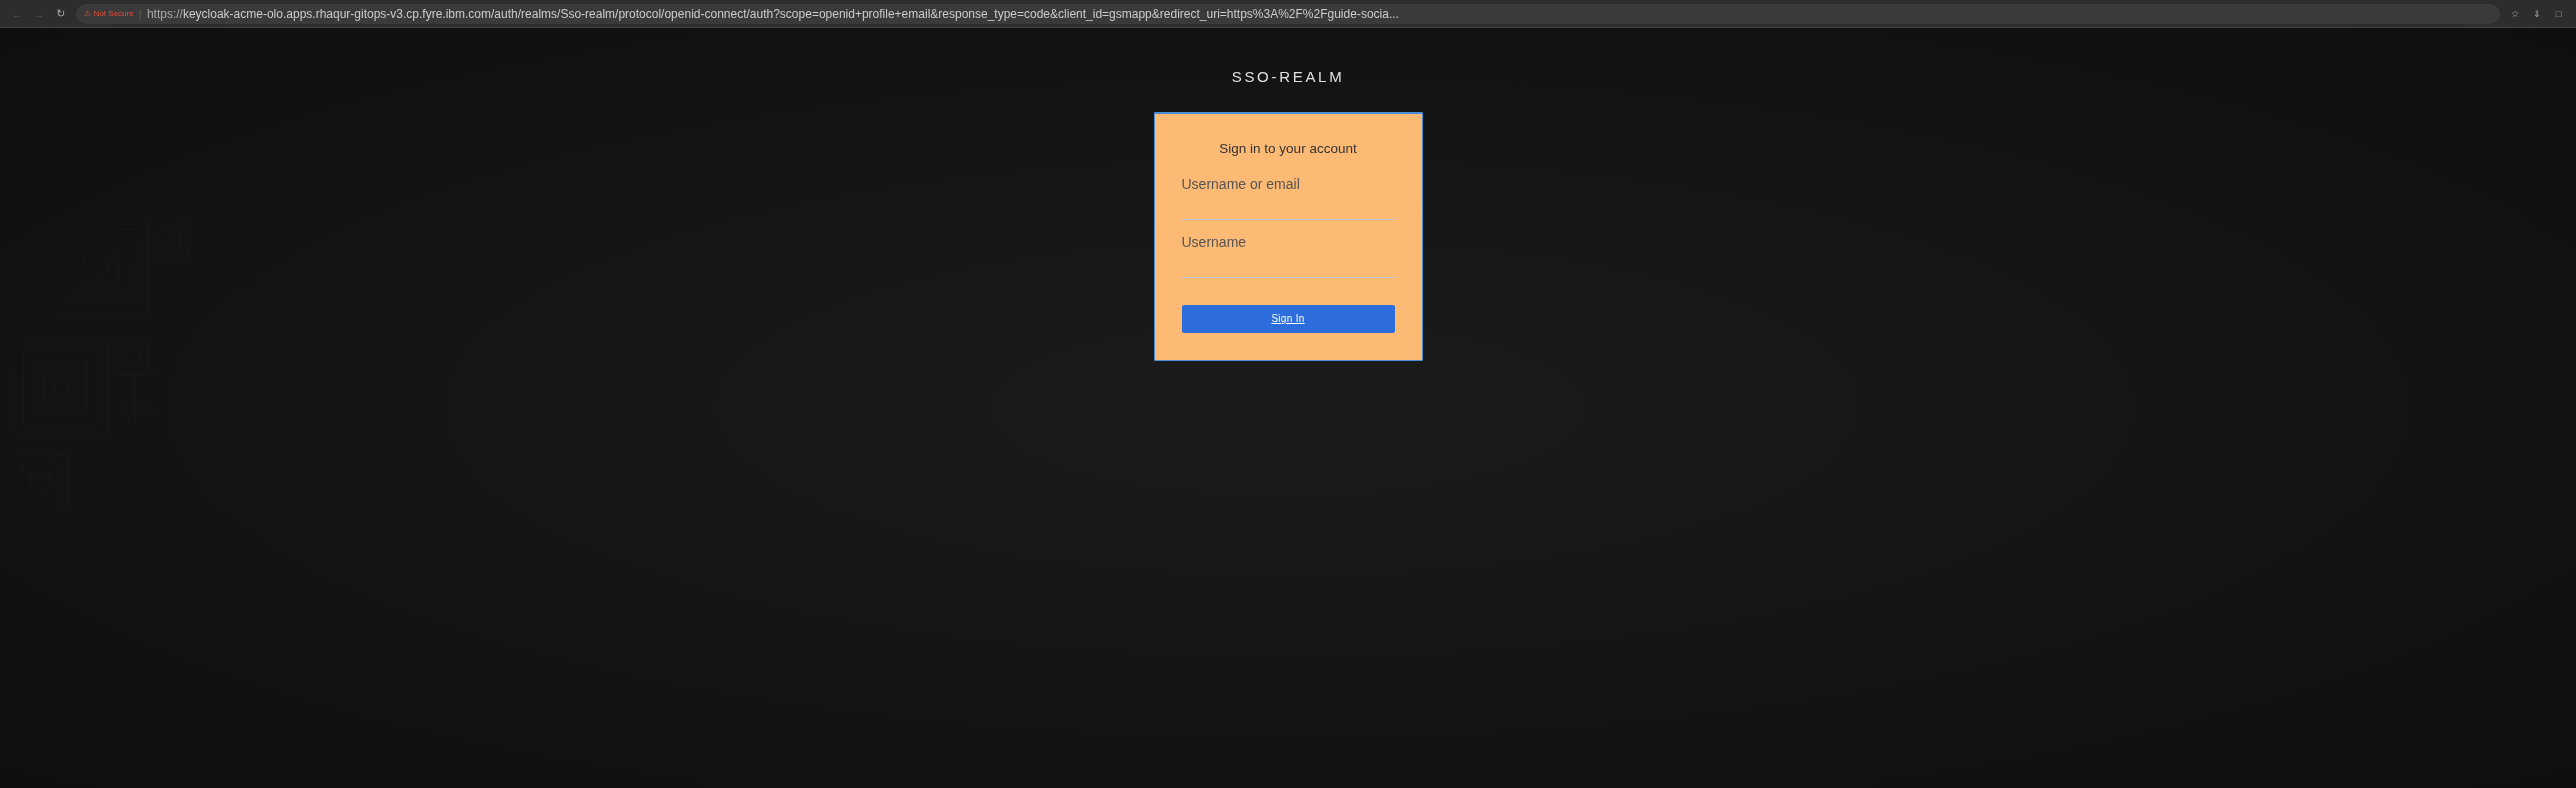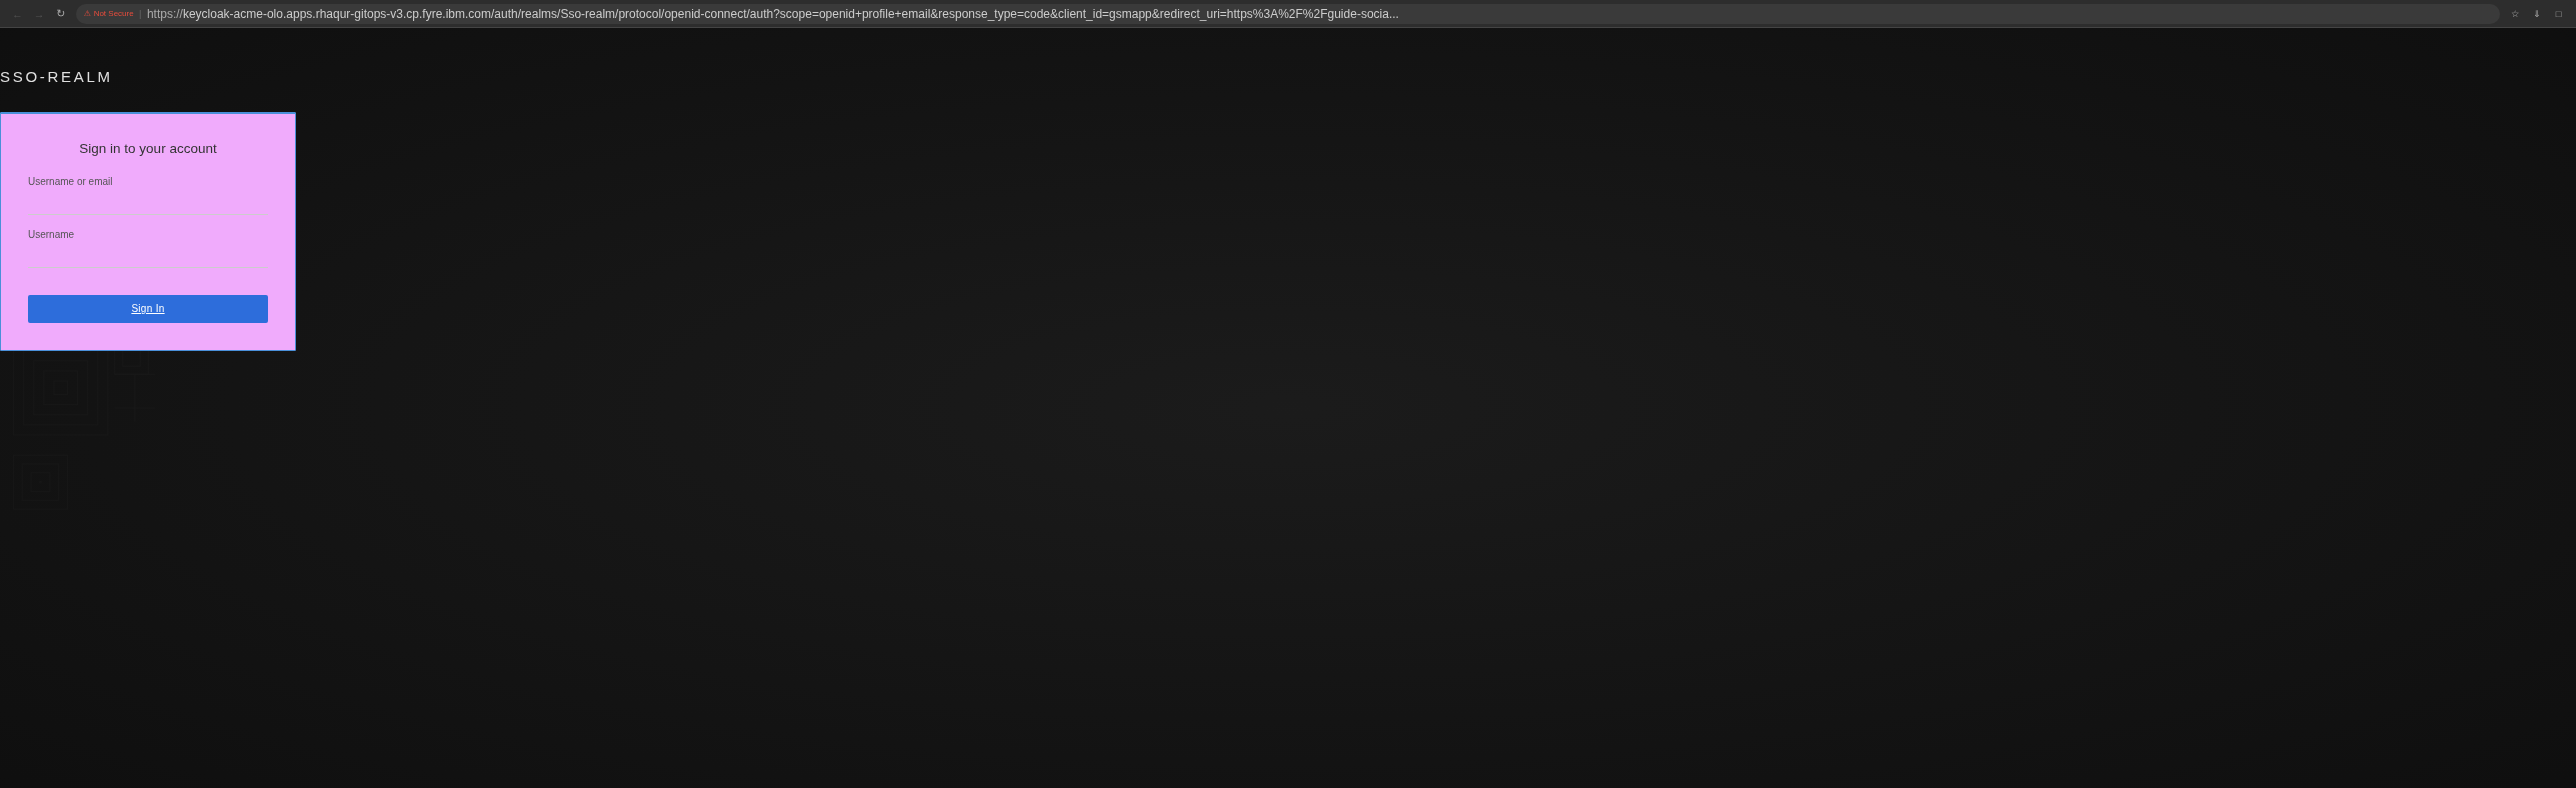--- a/index.html
+++ b/index.html
@@ -114,21 +114,21 @@
     }
 
     
     .page-content {
       position: relative;
       width: 100%;
       height: calc(100vh - 28px);
       background: #1a1a1a;
       display: flex;
       flex-direction: column;
-      align-items: flex-start;
+      align-items: center;
       overflow: hidden;
     }
 
     
     .bg-decoration {
       position: absolute;
       top: 0;
       left: 0;
       width: 236px;
       height: 100%;
@@ -161,43 +161,43 @@
       letter-spacing: 2.7px;
       margin-top: 40px;
       margin-bottom: 27px;
       text-transform: uppercase;
     }
 
     
     .login-card {
       position: relative;
       z-index: 1;
-      background: #f0abfc;
+      background: #fdba74;
       border: 1.3px solid #4a90d9;
       border-top: 2.7px solid #4a90d9;
       border-radius: 1.3px;
-      width: 296px;
+      width: 269px;
       padding: 27px 27px 27px 27px;
     }
 
     .card-title {
       text-align: center;
       font-size: 13.5px;
       font-weight: 400;
       color: #333;
       margin-bottom: 20px;
     }
 
     .form-group {
       margin-bottom: 13.5px;
     }
 
     .form-label {
       display: block;
-      font-size: 10px;
+      font-size: 14px;
       color: #555;
       margin-bottom: 4px;
     }
 
     .form-input {
       width: 100%;
       height: 24px;
       border: none;
       border-bottom: 0.7px solid #ccc;
       outline: none;

